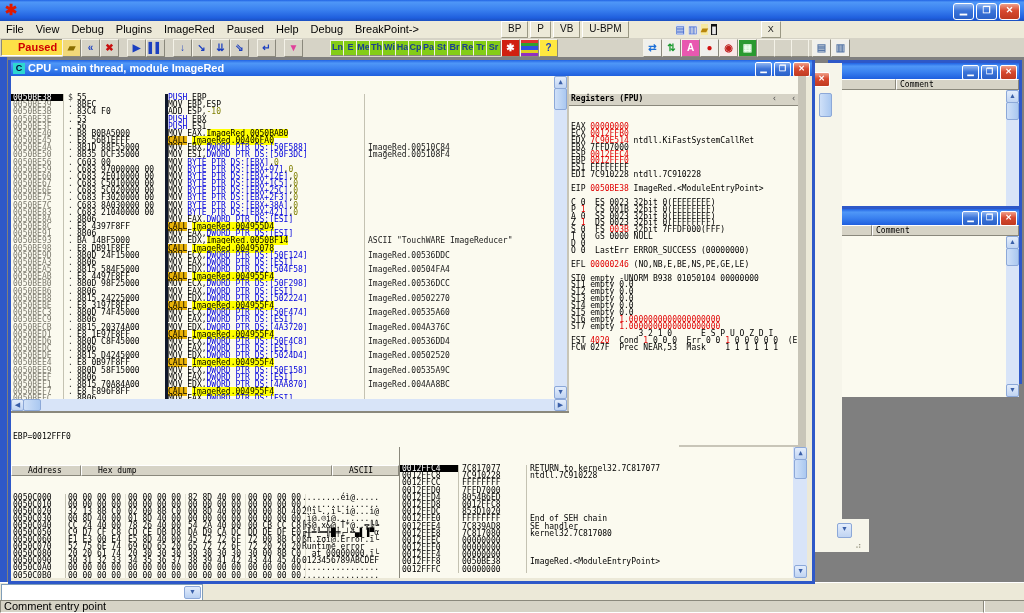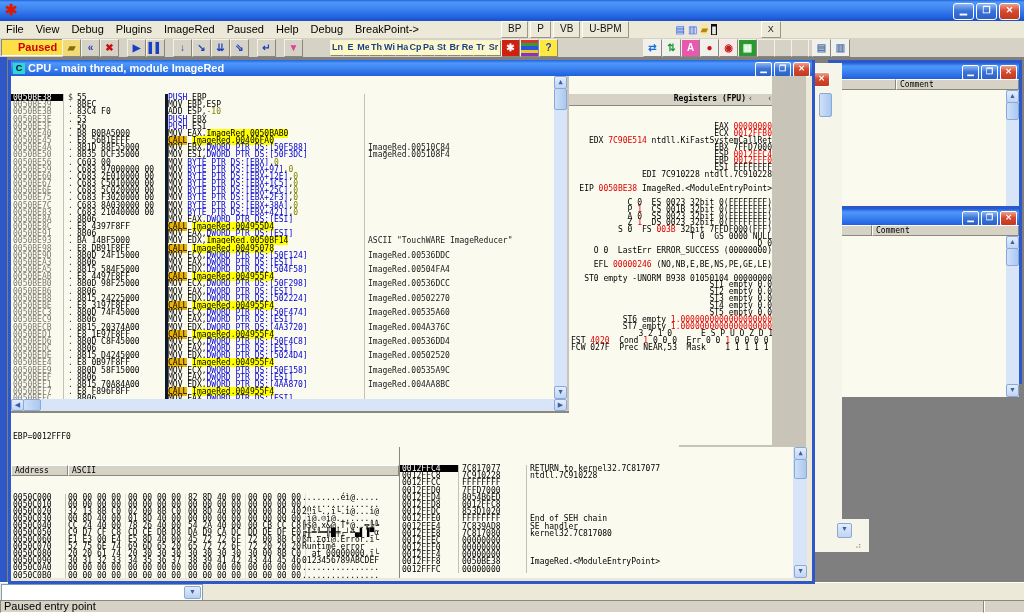--- a/index.html
+++ b/index.html
@@ -22,21 +22,21 @@
   .mini-ico{width:18px;height:15px;border:1px solid #ece9d8;margin-right:1px;text-align:center;font-size:10px;line-height:14px;}
   #menu-close{margin-left:42px;border:1px solid;border-color:#fff #9a9884 #9a9884 #fff;width:18px;height:15px;
     text-align:center;font-size:9px;line-height:14px;color:#222;background:#ece9d8;}
   
   #toolbar{position:absolute;left:0;top:38px;width:1024px;height:19px;background:#d6d3c6;border-bottom:1px solid #b8b5a8;}
   #paused-box{position:absolute;left:1px;top:1px;width:54px;height:15px;background:#fde047;border:1px solid;
     border-color:#8a887c #fff #fff #8a887c;color:#d00000;font-size:11px;font-weight:bold;line-height:14px;padding-left:16px;}
   .tb-ico{position:absolute;top:1px;width:17px;height:16px;border:1px solid;border-color:#f4f2e8 #8a887c #8a887c #f4f2e8;
     background:#d6d3c6;text-align:center;font-size:10px;line-height:15px;font-weight:bold;overflow:hidden;}
   .tb-letter{position:absolute;top:2px;width:13px;height:14px;border:1px solid;border-color:#f4f2e8 #8a887c #8a887c #f4f2e8;
-    background:#fef9c3;color:#1b3f8f;font-size:9px;line-height:13px;text-align:center;font-weight:bold;}
+    background:#84cc16;color:#1b3f8f;font-size:9px;line-height:13px;text-align:center;font-weight:bold;}
   
   #mdi{position:absolute;left:0;top:57px;width:1024px;height:525px;background:#7f7f7f;}
   #left-strip{position:absolute;left:0;top:0;width:7px;height:525px;background:#2e58c8;}
   
   .child{position:absolute;border:3px solid #2e58c8;background:#ece9d8;}
   .child-title{height:16px;background:linear-gradient(180deg,#2163e4,#4f97f7 20%,#3b82f0 55%,#1f5fde);
     display:flex;align-items:center;padding:0 2px;color:#fff;font-weight:bold;font-size:11px;}
   .child-title .cap-btns{position:absolute;right:2px;top:2px;}
   .cap-btn.sm{width:15px;height:13px;line-height:11px;font-size:8px;border-radius:2px;}
   
@@ -55,28 +55,28 @@
   .tk-y{background:#ffff00;color:#000}.tk-c{background:#eab308;color:#000}.tk-R{color:#e00000}
   
   .vsb{position:absolute;width:13px;background:#d8e4f8;}
   .hsb{position:absolute;height:12px;background:#d8e4f8;}
   .sb-btn{position:absolute;background:linear-gradient(180deg,#e3edfc,#c0d4f2);border:1px solid #8ca8d8;border-radius:2px;
     color:#3a5fa8;font-size:7px;text-align:center;line-height:10px;}
   .sb-thumb{position:absolute;background:linear-gradient(90deg,#cfe0f8,#aac8f0);border:1px solid #8ca8d8;border-radius:2px;}
   #disasm-hsb{left:0;top:323px;width:556px;}
   #info-pane{left:0;top:335px;width:668px;height:34px;border-top:2px solid #8a887c;}
   #info-pane div{padding:1px 0 0 2px;}
-  #regs{left:558px;top:0;width:203px;height:369px;text-align:right;}
+  #regs{left:558px;top:0;width:229px;height:369px;}
   #regs-hdr{height:11px;background:#d6d3c6;border-bottom:1px solid #8a887c;display:flex;font-weight:bold;}
   #regs-hdr .t{flex:1;padding-left:2px;}
   #regs-hdr .ar{width:26px;color:#444;font-weight:normal;}
   .rl{height:6.9px;line-height:6.9px;padding-left:2px;}
   #dump{left:0;top:371px;width:388px;height:131px;}
   .dump-hdr{display:flex;height:11px;background:#d6d3c6;}
-  .dump-hdr span{border:1px solid;border-color:#fff #8a887c #8a887c #fff;padding-left:3px;overflow:hidden;}
+  .dump-hdr span{border:1px solid;border-color:#fff #8a887c #8a887c #fff;padding-left:16px;overflow:hidden;}
   .hh-a{width:52px;flex:none;}.hh-h{width:233px;flex:none;}.hh-s{flex:1;}
   .hr{display:flex;height:7.05px;line-height:7.05px;}
   .ha{width:52px;flex:none;padding-left:2px;border-right:1px solid #c4c2b2;}
   .hx{width:233px;flex:none;display:flex;}
   .hx span{width:57px;flex:none;border-right:1px solid #e2e0d2;padding-left:2px;}
   .hs{flex:1;padding-left:3px;}
   #stack{left:388px;top:371px;width:407px;height:131px;border-left:1px solid #8a887c;}
   .sr{display:flex;height:7.2px;line-height:7.2px;}
   .sa{width:56px;flex:none;padding-left:2px;}
   .sa.sel{background:#000;color:#fff;}
@@ -214,20 +214,21 @@
           <div id="regs-hdr">
             <span class="t">Registers (FPU)</span>
             <span class="ar">‹&nbsp;&nbsp;&nbsp;‹</span>
           </div>
           <div id="regs-body"><div class="rl"><span class="tk-k">EAX </span><span class="tk-R">00000000</span></div><div class="rl"><span class="tk-k">ECX </span><span class="tk-R">0012FFB0</span></div><div class="rl"><span class="tk-k">EDX </span><span class="tk-R">7C90E514</span><span class="tk-k"> ntdll.KiFastSystemCallRet</span></div><div class="rl"><span class="tk-k">EBX 7FFD7000</span></div><div class="rl"><span class="tk-k">ESP </span><span class="tk-R">0012FFC4</span></div><div class="rl"><span class="tk-k">EBP </span><span class="tk-R">0012FFF0</span></div><div class="rl"><span class="tk-k">ESI FFFFFFFF</span></div><div class="rl"><span class="tk-k">EDI 7C910228 ntdll.7C910228</span></div><div class="rl">&nbsp;</div><div class="rl"><span class="tk-k">EIP </span><span class="tk-R">0050BE38</span><span class="tk-k"> ImageRed.&lt;ModuleEntryPoint&gt;</span></div><div class="rl">&nbsp;</div><div class="rl"><span class="tk-k">C 0  ES 0023 32bit 0(FFFFFFFF)</span></div><div class="rl"><span class="tk-k">P </span><span class="tk-R">1</span><span class="tk-k">  CS 001B 32bit 0(FFFFFFFF)</span></div><div class="rl"><span class="tk-k">A 0  SS 0023 32bit 0(FFFFFFFF)</span></div><div class="rl"><span class="tk-k">Z </span><span class="tk-R">1</span><span class="tk-k">  DS 0023 32bit 0(FFFFFFFF)</span></div><div class="rl"><span class="tk-k">S 0  FS </span><span class="tk-R">003B</span><span class="tk-k"> 32bit 7FFDF000(FFF)</span></div><div class="rl"><span class="tk-k">T 0  GS 0000 NULL</span></div><div class="rl"><span class="tk-k">D 0</span></div><div class="rl"><span class="tk-k">O 0  LastErr ERROR_SUCCESS (00000000)</span></div><div class="rl">&nbsp;</div><div class="rl"><span class="tk-k">EFL </span><span class="tk-R">00000246</span><span class="tk-k"> (NO,NB,E,BE,NS,PE,GE,LE)</span></div><div class="rl">&nbsp;</div><div class="rl"><span class="tk-k">ST0 empty -UNORM B938 01050104 00000000</span></div><div class="rl"><span class="tk-k">ST1 empty 0.0</span></div><div class="rl"><span class="tk-k">ST2 empty 0.0</span></div><div class="rl"><span class="tk-k">ST3 empty 0.0</span></div><div class="rl"><span class="tk-k">ST4 empty 0.0</span></div><div class="rl"><span class="tk-k">ST5 empty 0.0</span></div><div class="rl"><span class="tk-k">ST6 empty </span><span class="tk-R">1.0000000000000000000</span></div><div class="rl"><span class="tk-k">ST7 empty </span><span class="tk-R">1.0000000000000000000</span></div><div class="rl"><span class="tk-k">              3 2 1 0      E S P U O Z D I</span></div><div class="rl"><span class="tk-k">FST </span><span class="tk-R">4020</span><span class="tk-k">  Cond </span><span class="tk-R">1</span><span class="tk-k"> 0 0 0  Err 0 0 </span><span class="tk-R">1</span><span class="tk-k"> 0 0 0 0 0  (EQ)</span></div><div class="rl"><span class="tk-k">FCW 027F  Prec NEAR,53  Mask    1 1 1 1 1 1</span></div></div>
         </div>
 
         <div id="dump" class="pane mono">
           <div class="dump-hdr">
             <span class="hh-a">Address</span>
+            <span class="hh-h">Hex dump</span>
             <span class="hh-s">ASCII</span>
           </div>
           <div id="dump-rows"><div class="hr"><span class="ha">0050C000</span><span class="hx"><span>00 00 00 00</span><span>00 00 00 00</span><span>82 8D 40 00</span><span>00 00 00 00</span></span><span class="hs">........éì@.....</span></div><div class="hr"><span class="ha">0050C010</span><span class="hx"><span>00 00 00 00</span><span>00 00 00 00</span><span>00 00 00 00</span><span>00 00 00 00</span></span><span class="hs">................</span></div><div class="hr"><span class="ha">0050C020</span><span class="hx"><span>32 13 8B C0</span><span>02 00 8B C0</span><span>00 8D 40 00</span><span>00 00 8D 40</span></span><span class="hs">2‼ï└..ï└.ì@...ì@</span></div><div class="hr"><span class="ha">0050C030</span><span class="hx"><span>00 8D 40 00</span><span>01 8D 40 00</span><span>00 00 00 00</span><span>00 00 00 00</span></span><span class="hs">.ì@.☺ì@.........</span></div><div class="hr"><span class="ha">0050C040</span><span class="hx"><span>CC 24 40 00</span><span>78 26 40 00</span><span>54 2A 40 00</span><span>00 CB CC C8</span></span><span class="hs">╠$@.x&amp;@.T*@..╦╠╚</span></div><div class="hr"><span class="ha">0050C050</span><span class="hx"><span>C9 D7 CF C8</span><span>CD CE DB D8</span><span>DA D9 CA DC</span><span>DD DE DF E0</span></span><span class="hs">╔╫╧╚═╬█╪┌┘╩▄▌▐▀α</span></div><div class="hr"><span class="ha">0050C060</span><span class="hx"><span>E1 E3 00 E4</span><span>E5 8D 40 00</span><span>45 72 72 6F</span><span>72 00 8B C0</span></span><span class="hs">ßπ.Σσì@.Error.ï└</span></div><div class="hr"><span class="ha">0050C070</span><span class="hx"><span>52 75 6E 74</span><span>69 6D 65 20</span><span>65 72 72 6F</span><span>72 20 20 20</span></span><span class="hs">Runtime error   </span></div><div class="hr"><span class="ha">0050C080</span><span class="hx"><span>20 20 61 74</span><span>20 30 30 30</span><span>30 30 30 30</span><span>30 00 8B C0</span></span><span class="hs">  at 00000000.ï└</span></div><div class="hr"><span class="ha">0050C090</span><span class="hx"><span>30 31 32 33</span><span>34 35 36 37</span><span>38 39 41 42</span><span>43 44 45 46</span></span><span class="hs">0123456789ABCDEF</span></div><div class="hr"><span class="ha">0050C0A0</span><span class="hx"><span>00 00 00 00</span><span>00 00 00 00</span><span>00 00 00 00</span><span>00 00 00 00</span></span><span class="hs">................</span></div><div class="hr"><span class="ha">0050C0B0</span><span class="hx"><span>00 00 00 00</span><span>00 00 00 00</span><span>00 00 00 00</span><span>00 00 00 00</span></span><span class="hs">................</span></div></div>
         </div>
 
         <div id="stack" class="pane mono">
           <div id="stack-rows" style="margin-right:14px"><div class="sr"><span class="sa sel">0012FFC4</span><span class="sv">7C817077</span><span class="sc">RETURN to kernel32.7C817077</span></div><div class="sr"><span class="sa">0012FFC8</span><span class="sv">7C910228</span><span class="sc">ntdll.7C910228</span></div><div class="sr"><span class="sa">0012FFCC</span><span class="sv">FFFFFFFF</span><span class="sc"></span></div><div class="sr"><span class="sa">0012FFD0</span><span class="sv">7FFD7000</span><span class="sc"></span></div><div class="sr"><span class="sa">0012FFD4</span><span class="sv">8054B6ED</span><span class="sc"></span></div><div class="sr"><span class="sa">0012FFD8</span><span class="sv">0012FFC8</span><span class="sc"></span></div><div class="sr"><span class="sa">0012FFDC</span><span class="sv">853D1020</span><span class="sc"></span></div><div class="sr"><span class="sa">0012FFE0</span><span class="sv">FFFFFFFF</span><span class="sc">End of SEH chain</span></div><div class="sr"><span class="sa">0012FFE4</span><span class="sv">7C839AD8</span><span class="sc">SE handler</span></div><div class="sr"><span class="sa">0012FFE8</span><span class="sv">7C817080</span><span class="sc">kernel32.7C817080</span></div><div class="sr"><span class="sa">0012FFEC</span><span class="sv">00000000</span><span class="sc"></span></div><div class="sr"><span class="sa">0012FFF0</span><span class="sv">00000000</span><span class="sc"></span></div><div class="sr"><span class="sa">0012FFF4</span><span class="sv">00000000</span><span class="sc"></span></div><div class="sr"><span class="sa">0012FFF8</span><span class="sv">0050BE38</span><span class="sc">ImageRed.&lt;ModuleEntryPoint&gt;</span></div><div class="sr"><span class="sa">0012FFFC</span><span class="sv">00000000</span><span class="sc"></span></div></div>
           <div class="vsb" style="right:0;top:0;height:131px;width:14px">
             <div class="sb-btn" style="left:1px;top:0;width:11px;height:11px">▲</div>
             <div class="sb-thumb" style="left:1px;top:12px;width:11px;height:18px"></div>
@@ -241,17 +242,17 @@
   </div>
 
   <div id="cmdbar">
     <div id="cmd-combo">
       <span></span>
       <div id="cmd-drop">▼</div>
     </div>
   </div>
 
   <div id="statusbar">
-    <div class="st-cell" style="left:0;width:980px">Paused entry point</div>
+    <div class="st-cell" style="left:0;width:980px">Comment entry point</div>
     <div class="st-cell" style="left:983px;width:39px"></div>
   </div>
 
 </div>
 
 </body></html>

